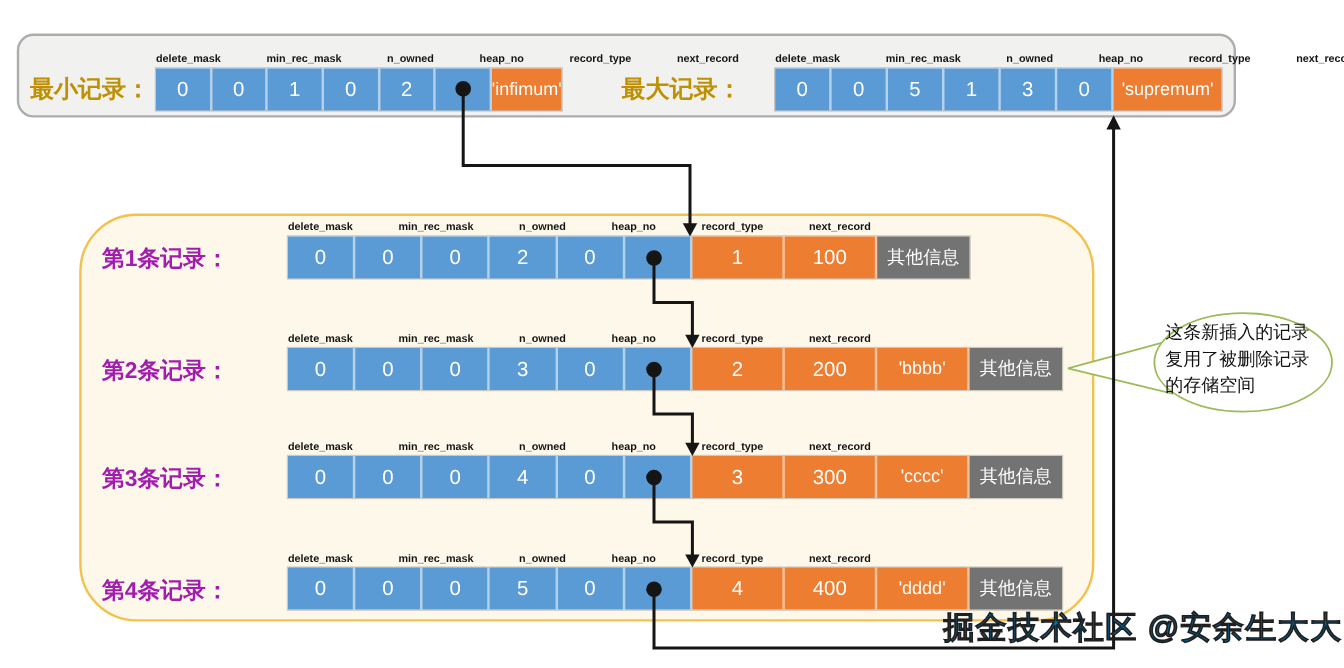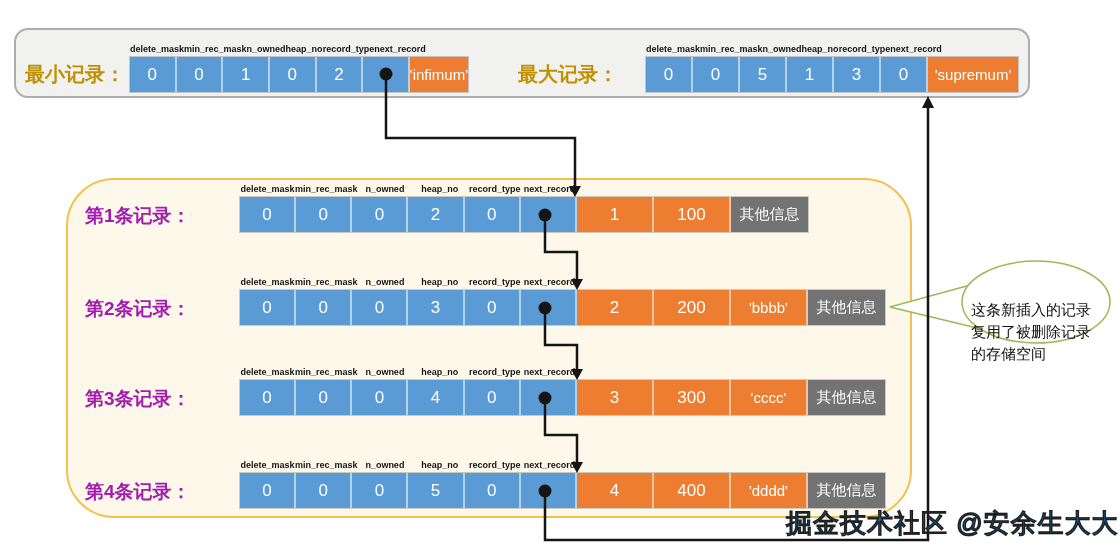--- a/index.html
+++ b/index.html
@@ -6,21 +6,21 @@
   .canvas{position:relative;width:1120px;height:557px;background:#ffffff;overflow:hidden;
           font-family:"Liberation Sans","DejaVu Sans",sans-serif;}
 
   
   .header-box{position:absolute;left:14px;top:28px;width:1016px;height:70px;
               background:#F1F1F0;border:2px solid #ADADAD;border-radius:14px;box-sizing:border-box;}
 
   .gold-label{position:absolute;color:#BF9000;font-size:20px;font-weight:bold;white-space:nowrap;}
   .rec-label{position:absolute;left:85px;color:#a21caf;font-size:19px;font-weight:bold;white-space:nowrap;}
 
-  .flabels{position:absolute;display:flex;height:12px;}
+  .flabels{position:absolute;display:flex;height:12px;gap:38px;}
   .flabels span{flex:1;text-align:center;font-size:9px;font-weight:bold;color:#141414;white-space:nowrap;line-height:12px;}
 
   .tbl{position:absolute;display:flex;height:35px;box-sizing:border-box;box-shadow:0 0 0 1px rgba(80,80,80,.28);}
   .cell{display:flex;align-items:center;justify-content:center;color:#fff;font-size:17px;
         box-sizing:border-box;border-right:2px solid rgba(255,255,255,.55);}
   .cell:last-child{border-right:none;}
   .blue{background:#5B9BD5;}
   .orange{background:#ED7D31;}
   .gray{background:#737373;font-size:15px;}
   .small-txt{font-size:15px;}
@@ -30,21 +30,21 @@
   .hbc-max{width:47px;}    .ho-max{width:90px;text-align:center;}
   
   .bc{width:56.17px;} .oc{width:77px;} .gc{width:77px;}
 
   .main-container{position:absolute;left:66px;top:178px;width:846px;height:340px;
                   background:#FDF8E9;border:2px solid #F2C14E;border-radius:48px;box-sizing:border-box;}
 
   .overlay{position:absolute;left:0;top:0;width:1120px;height:557px;pointer-events:none;}
 
   .callout-text{position:absolute;left:971px;top:267px;width:136px;height:70px;
-                font-size:15px;line-height:22px;color:#111;white-space:pre-line;text-align:left;margin-top:32px;}
+                font-size:15px;line-height:22px;color:#111;white-space:pre-line;text-align:left;}
 
   .watermark{position:absolute;left:786px;top:506px;font-size:26px;font-weight:normal;color:#0369a1;
              -webkit-text-stroke:1.4px #1f1f1f;text-shadow:0 0 1px #000;white-space:nowrap;letter-spacing:1px;}
 </style>
 </head>
 <body>
 
 <div class="canvas">
 
   <div class="header-box"></div>

